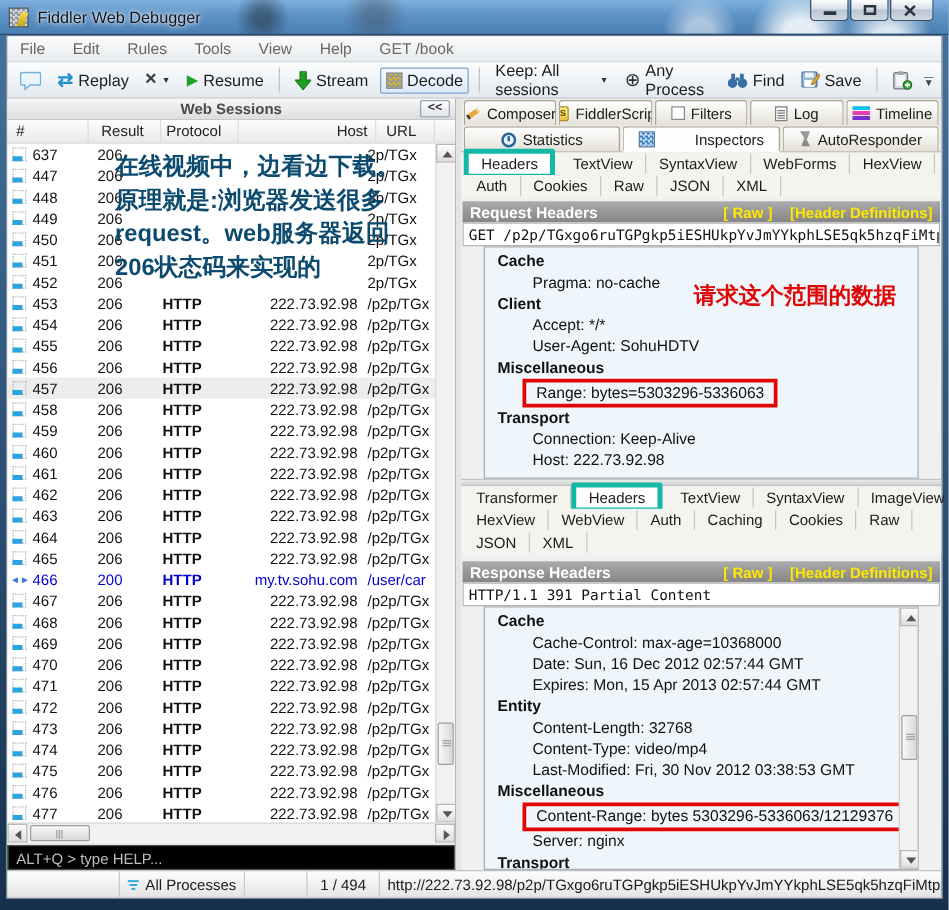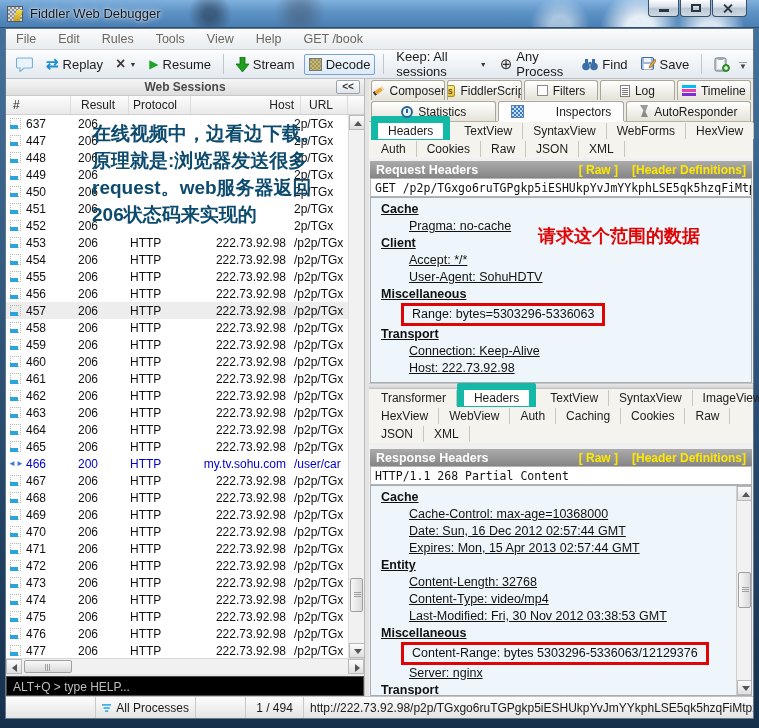--- a/index.html
+++ b/index.html
@@ -75,21 +75,21 @@
   .ws-body { flex:1; position:relative; overflow:hidden; background:#fff; }
   .ws-rows { position:absolute; inset:0 16px 0 0; overflow:hidden; }
   .ws-row { display:flex; align-items:center; height:17px; font-size:12px; color:#111; white-space:nowrap; }
   .ws-row.sel { background:#ededed; }
   .ws-row.link { color:#0000cc; }
   .rico { width:11px; height:11px; border:1px dotted #b4b4b4; position:relative; flex:none; margin:0 3px 0 4px; }
   .rico::after { content:""; position:absolute; left:-1px; bottom:-1px; width:8px; height:4px; background:#2ba3dd; }
   .rico-ex { width:14px; flex:none; margin:0 2px 0 2px; font-size:8px; color:#3b7bd8; letter-spacing:0; }
   .wcell { overflow:hidden; }
   .c-id{ width:34px; padding-left:2px; } .c-res{ width:52px; padding-left:20px; }
-  .c-proto{ width:58px; padding-left:20px; } .c-host{ width:118px; text-align:right; }
+  .c-proto{ width:58px; padding-left:20px;font-weight:bold; } .c-host{ width:118px; text-align:right; }
   .c-url{ flex:1; padding-left:8px; }
   .ws-annotation { position:absolute; left:86px; top:5px; z-index:5; pointer-events:none;
     font-size:19px; font-weight:bold; color:#0c4a6e; line-height:27px; white-space:nowrap; }
 
   
   .ws-vscroll { position:absolute; right:0; top:0; bottom:0; width:16px; background:#f1f1f1; border-left:1px solid #dcdcdc; }
   .sb-btn { position:absolute; left:0; width:16px; height:15px; background:linear-gradient(#fcfcfc,#dfdfdf); border:1px solid #b9b9b9; }
   .sb-btn.up{ top:0; } .sb-btn.down{ bottom:0; }
   .tri-up { position:absolute; left:4px; top:5px; border-left:4px solid transparent; border-right:4px solid transparent; border-bottom:5px solid #555; }
   .tri-down { position:absolute; left:4px; top:5px; border-left:4px solid transparent; border-right:4px solid transparent; border-top:5px solid #555; }
@@ -113,32 +113,32 @@
   .right-panel { flex:1; display:flex; flex-direction:column; background:#f0f0f0; min-width:0; }
   .tabstrip { display:flex; align-items:flex-start; }
   .main1 { height:21px; gap:2px; padding:1px 2px 0 2px; background:#eceae2; }
   .main2 { height:22px; gap:2px; padding:1px 2px 0 2px; background:#eceae2; border-bottom:1px solid #b5b2a6; }
   .mtab { flex:1; display:flex; align-items:center; justify-content:center; gap:5px; height:100%;
     border:1px solid #a9a69a; border-bottom:none; border-radius:3px 3px 0 0;
     background:linear-gradient(#ffffff,#e4e2d8); font-size:12px; color:#1c1c1c; white-space:nowrap; overflow:hidden; }
   .mtab.active { background:#fdfdfd; position:relative; z-index:2; box-shadow:0 1px 0 #fdfdfd;gap:32px; }
   .stabs { height:18px; background:#f4f3ee; display:flex; align-items:center; font-size:12px; color:#1c1c1c; padding-left:2px; }
   .stab { padding:1px 10px; border-right:1px solid #c9c6ba; white-space:nowrap; }
-  .stab.active { border:7px solid #14b8a6; background:#fff; border-radius:2px; margin-right:4px; }
+  .stab.active { border:4px solid #14b8a6; background:#fff; border-radius:2px; margin-right:4px; }
   .rp-spacer3 { height:3px; } .rp-spacer6 { height:6px; }
 
   .hdrbar { height:17px; background:linear-gradient(#ababab,#858585); display:flex; align-items:center;
     padding:0 6px; color:#fff; font-weight:bold; font-size:12.5px; margin:0 1px; }
   .hdrbar .yl { color:#ffe800; font-weight:bold; margin-left:14px; font-size:12px; }
   .hdrbar .spring { flex:1; }
   .monoline { height:19px; background:#fff; border:1px solid #b5b5b5; margin:0 1px;
     font-family:"DejaVu Sans Mono", monospace; font-size:11.5px; color:#111; padding:2px 4px;
     white-space:nowrap; overflow:hidden; }
-  .tree { background:#eef6fc; border:1px solid #a8adb4; margin:0 1px; position:relative;
-    font-size:12.5px; color:#111; padding:3px 4px 0 10px; overflow:hidden;text-decoration:underline; }
+  .tree { background:#eef6fc; border:1px solid #a8adb4; margin:0 18px; position:relative;
+    font-size:12.5px; color:#111; padding:3px 4px 0 10px; overflow:hidden; }
   .req-tree { height:186px; }
   .resp-tree { flex:1; padding-right:16px; }
   .tg { font-weight:bold; line-height:17px; }
   .ti { line-height:17px; padding-left:28px; white-space:nowrap; }
   .redbox { border:3px solid #e00505; display:inline-block; padding:0 8px; margin-left:-8px; background:transparent; }
   .req-annotation { position:absolute; left:167px; top:26px; font-size:18px; font-weight:bold; color:#e00505; white-space:nowrap; pointer-events:none; }
   .h-splitter { height:6px; background:linear-gradient(#e9e9e9,#d2d2d2); border-top:1px solid #c5c5c5; border-bottom:1px solid #c0c0c0; }
   .resp-vscroll { position:absolute; right:0; top:0; bottom:0; width:15px; background:#f1f1f1; border-left:1px solid #cfcfcf; }
   .resp-vthumb { top:86px; height:36px; }
 
@@ -692,21 +692,21 @@
         </div>
 
         <div class="rp-spacer6"></div>
 
         <div class="hdrbar">
           <span>Response Headers</span>
           <span class="spring"></span>
           <span class="yl">[ Raw ]</span>
           <span class="yl">[Header Definitions]</span>
         </div>
-        <div class="monoline">HTTP/1.1 268 Partial Content</div>
+        <div class="monoline">HTTP/1.1 391 Partial Content</div>
         <div class="tree resp-tree">
           <div id="resp-tree-items">
               <div class="tg">Cache</div>
               <div class="ti"><span>Cache-Control: max-age=10368000</span></div>
               <div class="ti"><span>Date: Sun, 16 Dec 2012 02:57:44 GMT</span></div>
               <div class="ti"><span>Expires: Mon, 15 Apr 2013 02:57:44 GMT</span></div>
               <div class="tg">Entity</div>
               <div class="ti"><span>Content-Length: 32768</span></div>
               <div class="ti"><span>Content-Type: video/mp4</span></div>
               <div class="ti"><span>Last-Modified: Fri, 30 Nov 2012 03:38:53 GMT</span></div>

